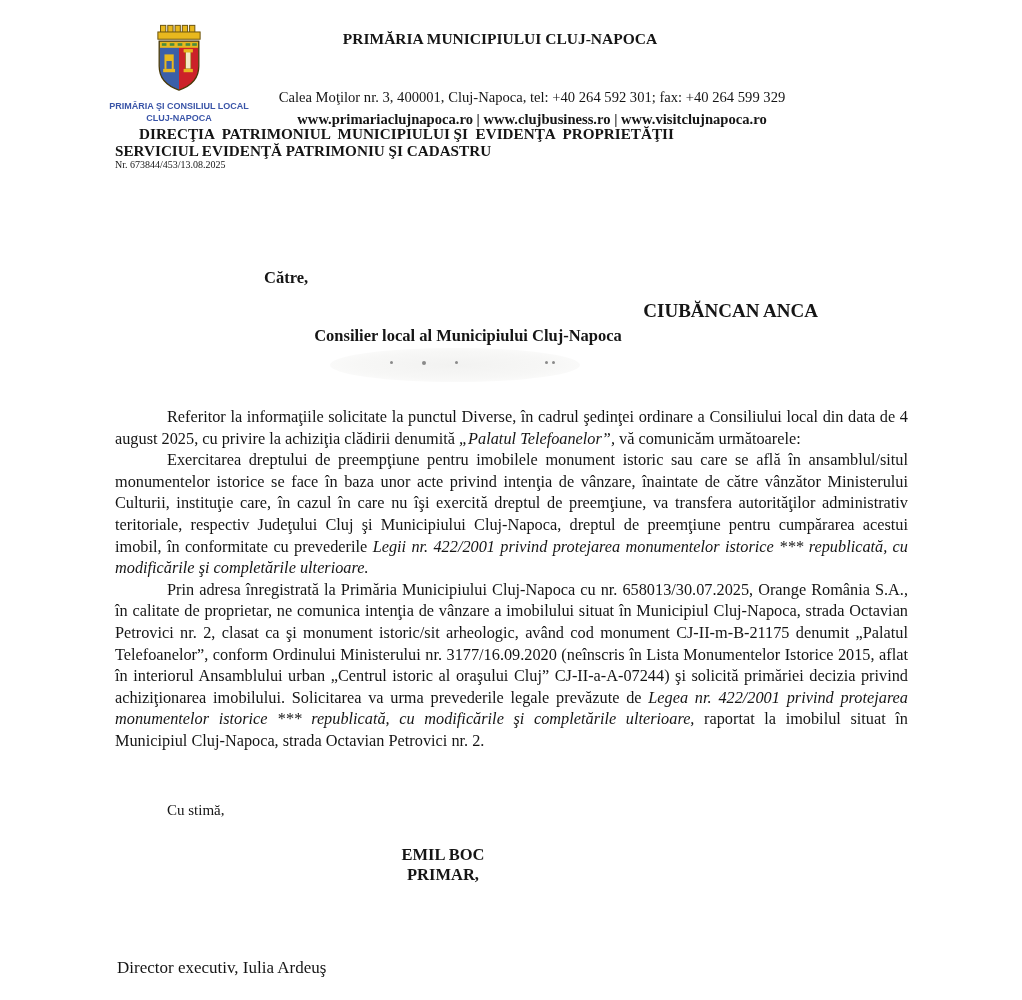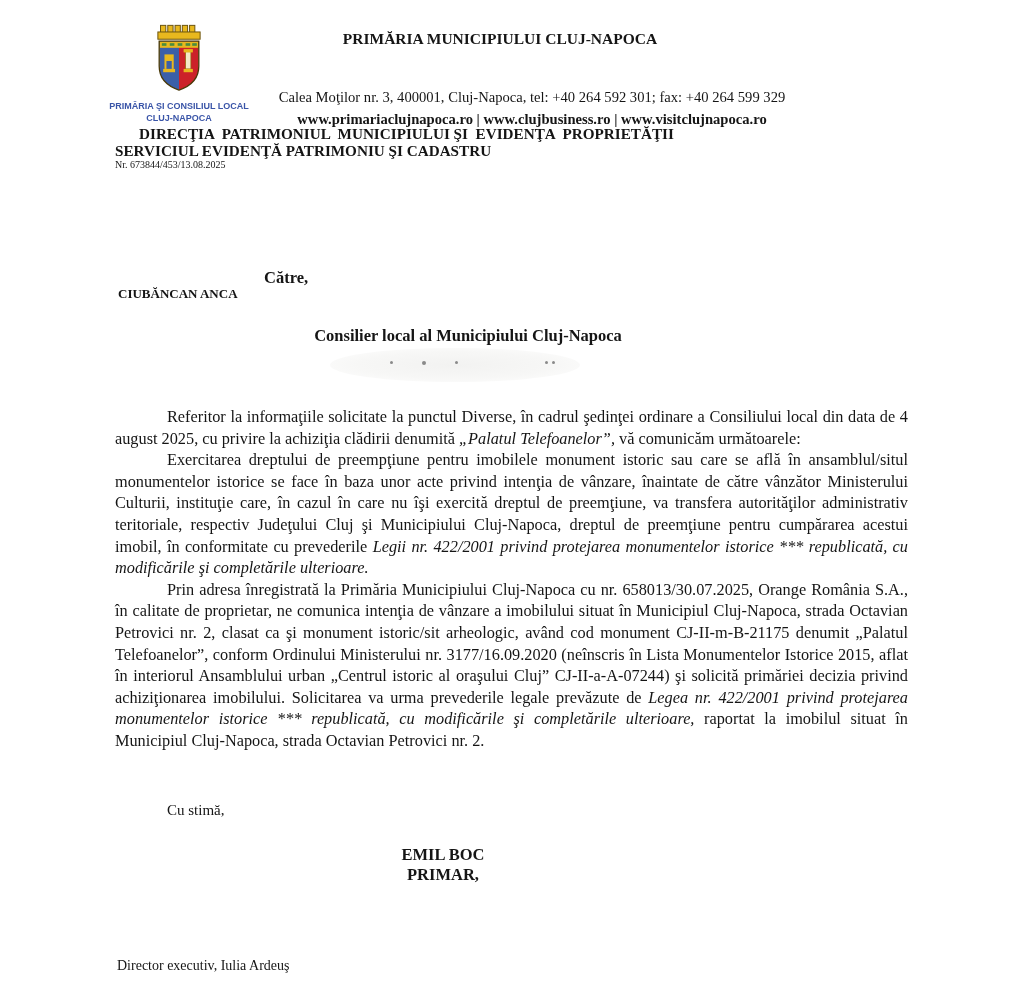--- a/index.html
+++ b/index.html
@@ -70,25 +70,25 @@
   }
   
   .salutation {
     position: absolute;
     left: 264px; top: 268px;
     font-weight: bold;
     font-size: 16.5px;
   }
   .recipient-name {
     position: absolute;
-    left: 118px; top: 286px;
+    left: 118px; top: 300px;
     width: 700px;
-    text-align: left;
-    font-weight: bold;
-    font-size: 13px;
+    text-align: right;
+    font-weight: bold;
+    font-size: 19px;
   }
   .recipient-title {
     position: absolute;
     left: 118px; top: 326px;
     width: 700px;
     text-align: center;
     font-weight: bold;
     font-size: 16.5px;
   }
   .redaction {
@@ -127,21 +127,21 @@
     width: 650px;
     text-align: center;
     font-weight: bold;
     font-size: 16.5px;
     line-height: 20px;
   }
   
   .footer-line1, .footer-line2 {
     position: absolute;
     left: 117px;
-    font-size: 14px;
+    font-size: 17px;
   }
   .footer-line1 { top: 958px; }
   .footer-line2 { top: 983px; margin-top: 46px; }
 </style>
 </head>
 <body>
 
 <div class="page">
 
   <div class="logo-block">

